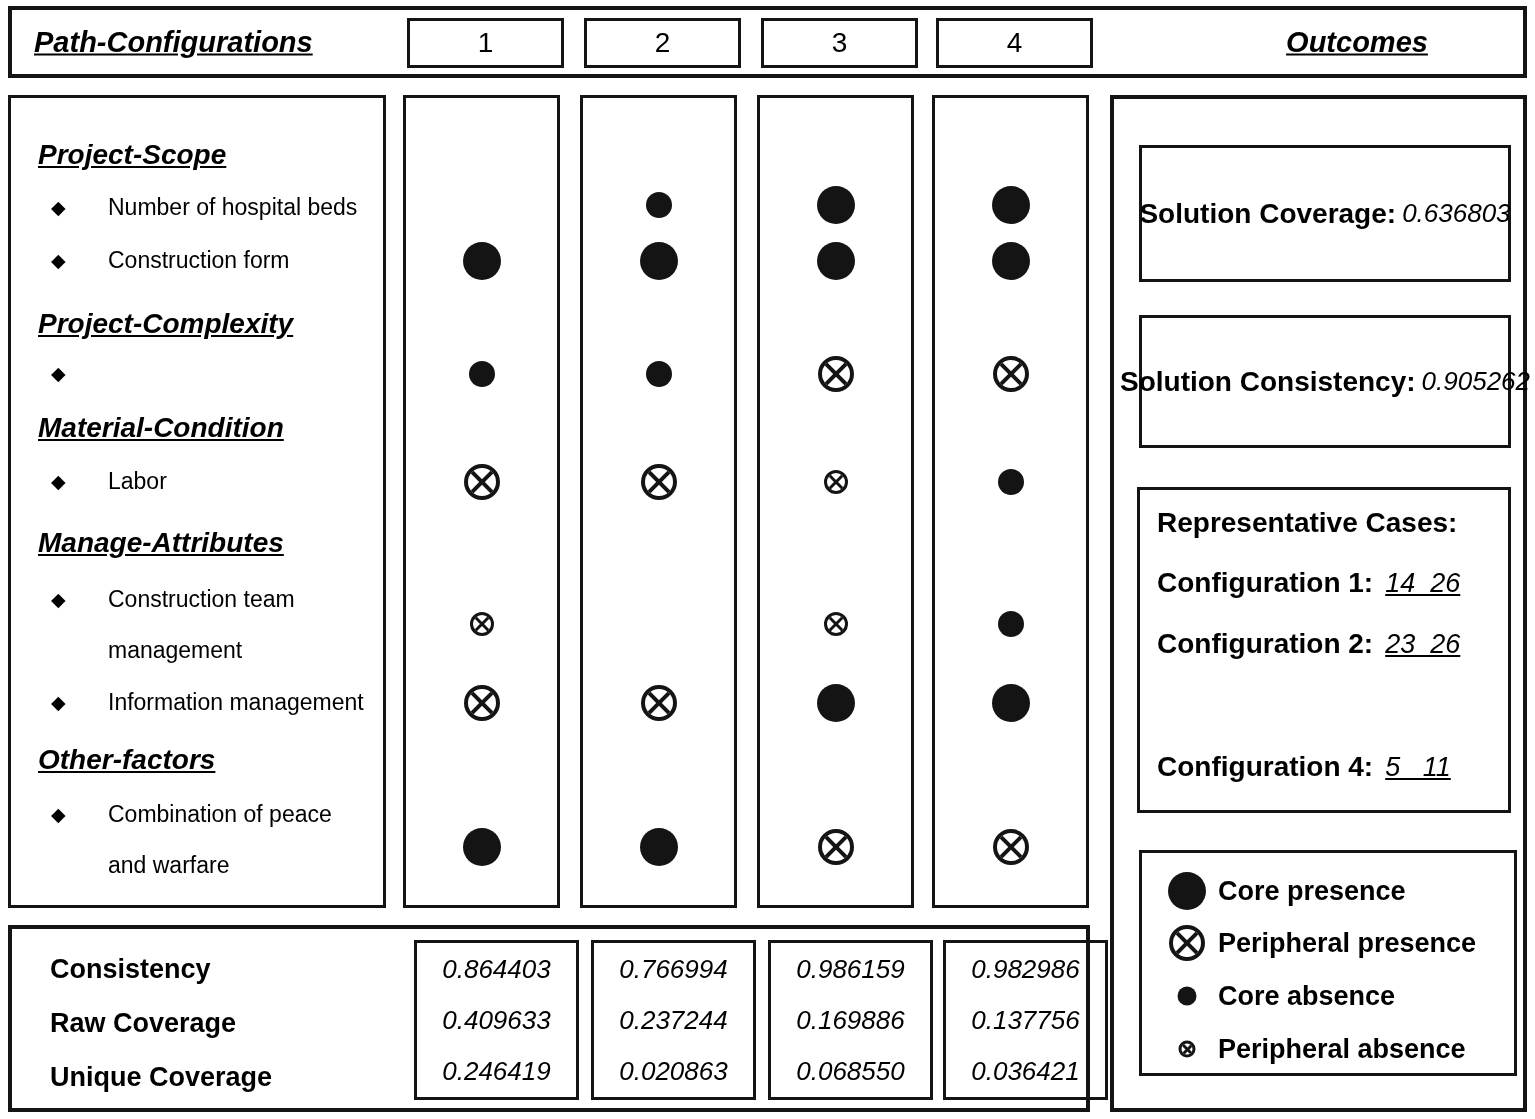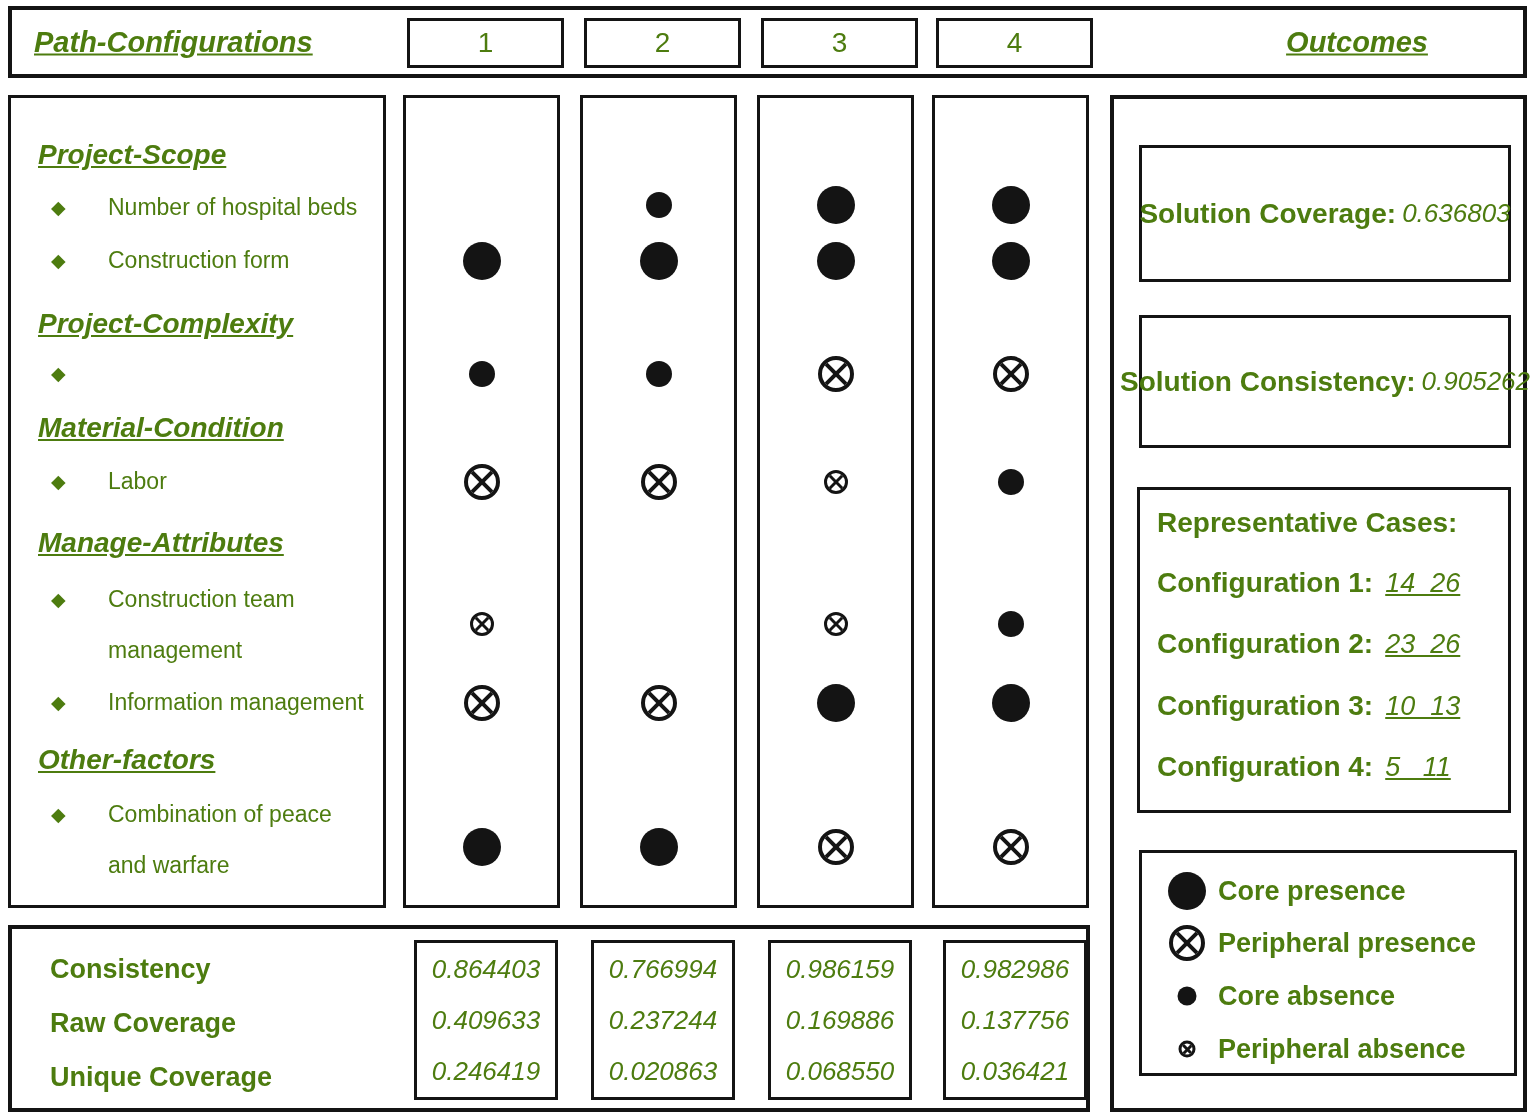--- a/index.html
+++ b/index.html
@@ -1,18 +1,18 @@
 <!DOCTYPE html>
 <html><head>
 <meta charset="utf-8">
 <style>
   html,body{margin:0;padding:0;background:#fff;}
   .canvas{
     position:relative;width:1535px;height:1119px;background:#fff;
-    font-family:"Liberation Sans", sans-serif;color:#4d7c0f;overflow:hidden;
+    font-family:"Liberation Sans", sans-serif;color:#000000;overflow:hidden;
   }
   .box{position:absolute;border:3px solid #141414;background:#fff;box-sizing:border-box;}
   .box.thick{border-width:4px;}
 
   
   .top-band{left:8px;top:6px;width:1519px;height:72px;}
   .pc-title{position:absolute;left:22px;top:50%;transform:translateY(-50%);
     font-size:29px;font-weight:bold;font-style:italic;text-decoration:underline;}
   .outcomes-title{position:absolute;left:1165px;width:360px;top:50%;transform:translateY(-50%);
     text-align:center;font-size:29px;font-weight:bold;font-style:italic;text-decoration:underline;}
@@ -43,21 +43,21 @@
     content:"";position:absolute;left:50%;top:50%;width:150%;height:4px;background:#141414;
     transform:translate(-50%,-50%) rotate(45deg);}
   [data-symbol="peripheral-presence"]::after{transform:translate(-50%,-50%) rotate(-45deg);}
   [data-symbol="peripheral-absence"]::before{height:3px;}
   [data-symbol="peripheral-absence"]::after{height:3px;transform:translate(-50%,-50%) rotate(-45deg);}
 
   
   .stats-band{left:8px;top:925px;width:1082px;height:187px;border-width:4px;}
   .stat-label{position:absolute;left:38px;font-size:27px;font-weight:bold;line-height:44px;white-space:nowrap;}
   .sl0{top:18px;} .sl1{top:72px;} .sl2{top:126px;}
-  .valbox{position:absolute;top:11px;height:160px;width:144px;border:3px solid #141414;
+  .valbox{position:absolute;top:11px;height:160px;width:165px;border:3px solid #141414;
     box-sizing:border-box;display:flex;flex-direction:column;justify-content:center;align-items:center;}
   .valbox div{font-size:26px;font-style:italic;line-height:51px;}
 
   
   .out-panel{left:1110px;top:95px;width:417px;height:1017px;border-width:4px;}
   .sol-box{position:absolute;left:25px;width:372px;border:3px solid #141414;box-sizing:border-box;
     display:flex;flex-direction:row;justify-content:center;align-items:center;gap:6px;}
   .sol-cov{top:46px;height:137px;}
   .sol-con{top:216px;height:133px;}
   .sol-label{font-size:28px;font-weight:bold;white-space:nowrap;}
@@ -201,23 +201,20 @@
     </div>
 
     <div class="rep-box">
       <div class="rep-line rep-title rp0">Representative Cases:</div>
       <div class="rep-line rp1">
         <span class="rep-label">Configuration 1:</span><span class="rep-value">14  26</span>
       </div>
       <div class="rep-line rp2">
         <span class="rep-label">Configuration 2:</span><span class="rep-value">23  26</span>
       </div>
-      <div class="rep-line rp3">
-        <span class="rep-label">Configuration 3:</span><span class="rep-value">10  13</span>
-      </div>
       <div class="rep-line rp4">
         <span class="rep-label">Configuration 4:</span><span class="rep-value">5   11</span>
       </div>
     </div>
 
     <div class="legend-box">
       <div class="leg-row lg0">
         <span class="leg-sym">
             <span class="sym" data-symbol="core-presence"></span>
           </span>

